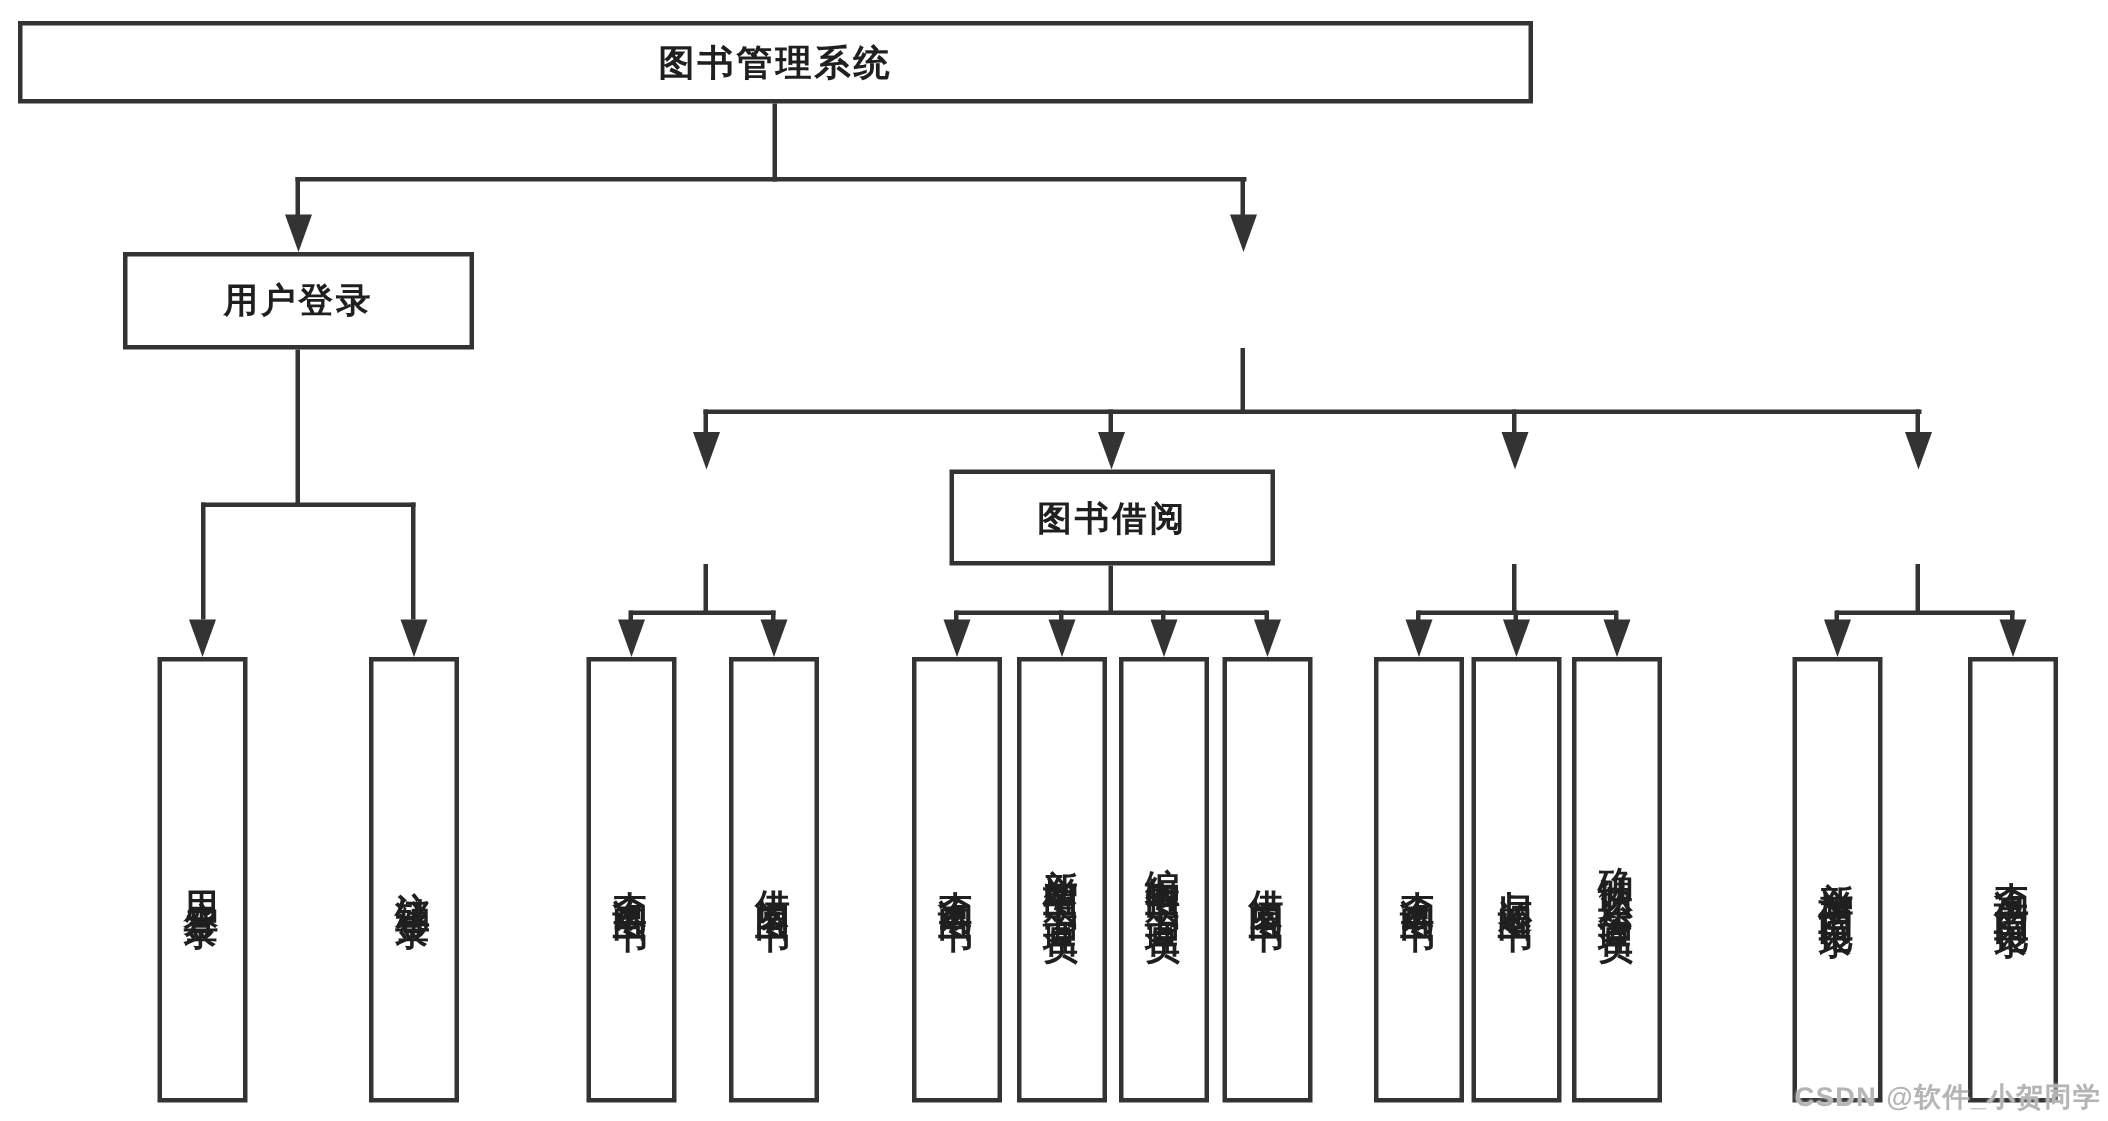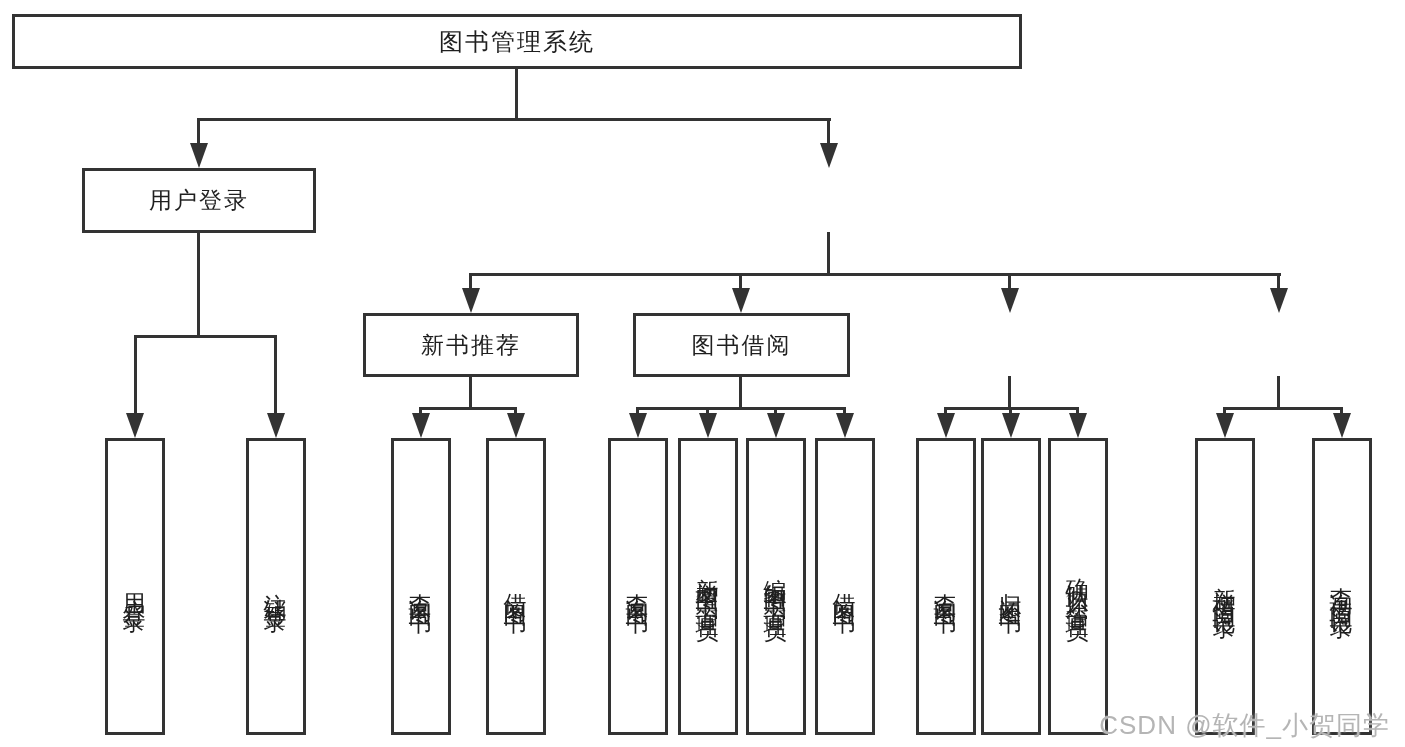--- a/index.html
+++ b/index.html
@@ -13,20 +13,21 @@
   body {
     background: var(--background);
     font-family: "Liberation Sans", sans-serif;
   }
   .canvas {
     position: relative;
     width: 1405px;
     height: 747px;
     background: var(--background);
     overflow: hidden;
+    font-weight: bold;
   }
   .box {
     position: absolute;
     box-sizing: border-box;
     background: var(--box_bg);
     border: 3px solid var(--line);
     display: flex;
     align-items: center;
     justify-content: center;
     color: var(--text);
@@ -47,23 +48,23 @@
   .arrow {
     position: absolute;
     width: 0; height: 0;
     border-left: 9px solid transparent;
     border-right: 9px solid transparent;
     border-top: 25px solid var(--line);
     z-index: 1;
   }
   .watermark {
     position: absolute;
-    right: 15px;
+    right: 4px;
     bottom: 4px;
-    font-size: 26px;
+    font-size: 18px;
     letter-spacing: 1px;
     color: var(--watermark);
     text-shadow: 0 0 2px #ffffff;
     z-index: 3;
   }
 </style>
 </head>
 <body>
 
 <div class="canvas">
@@ -90,21 +91,20 @@
   <div class="hl" style="left:469px;top:273px;width:812px"></div>
   <div class="vl" style="left:469px;top:273px;height:16px"></div>
   <div class="arrow" style="left:462px;top:288px"></div>
   <div class="vl" style="left:739px;top:273px;height:16px"></div>
   <div class="arrow" style="left:732px;top:288px"></div>
   <div class="vl" style="left:1008px;top:273px;height:16px"></div>
   <div class="arrow" style="left:1001px;top:288px"></div>
   <div class="vl" style="left:1277px;top:273px;height:16px"></div>
   <div class="arrow" style="left:1270px;top:288px"></div>
 
-  <div class="box h" style="left:363px;top:313px;width:216px;height:64px">新书推荐</div>
   <div class="box h" style="left:633px;top:313px;width:217px;height:64px">图书借阅</div>
 
   <div class="vl" style="left:469px;top:376px;height:34px"></div>
   <div class="hl" style="left:420px;top:407px;width:97px"></div>
   <div class="vl" style="left:419px;top:407px;height:7px"></div>
   <div class="arrow" style="left:412px;top:413px"></div>
   <div class="vl" style="left:514px;top:407px;height:7px"></div>
   <div class="arrow" style="left:507px;top:413px"></div>
 
   <div class="vl" style="left:739px;top:376px;height:34px"></div>

